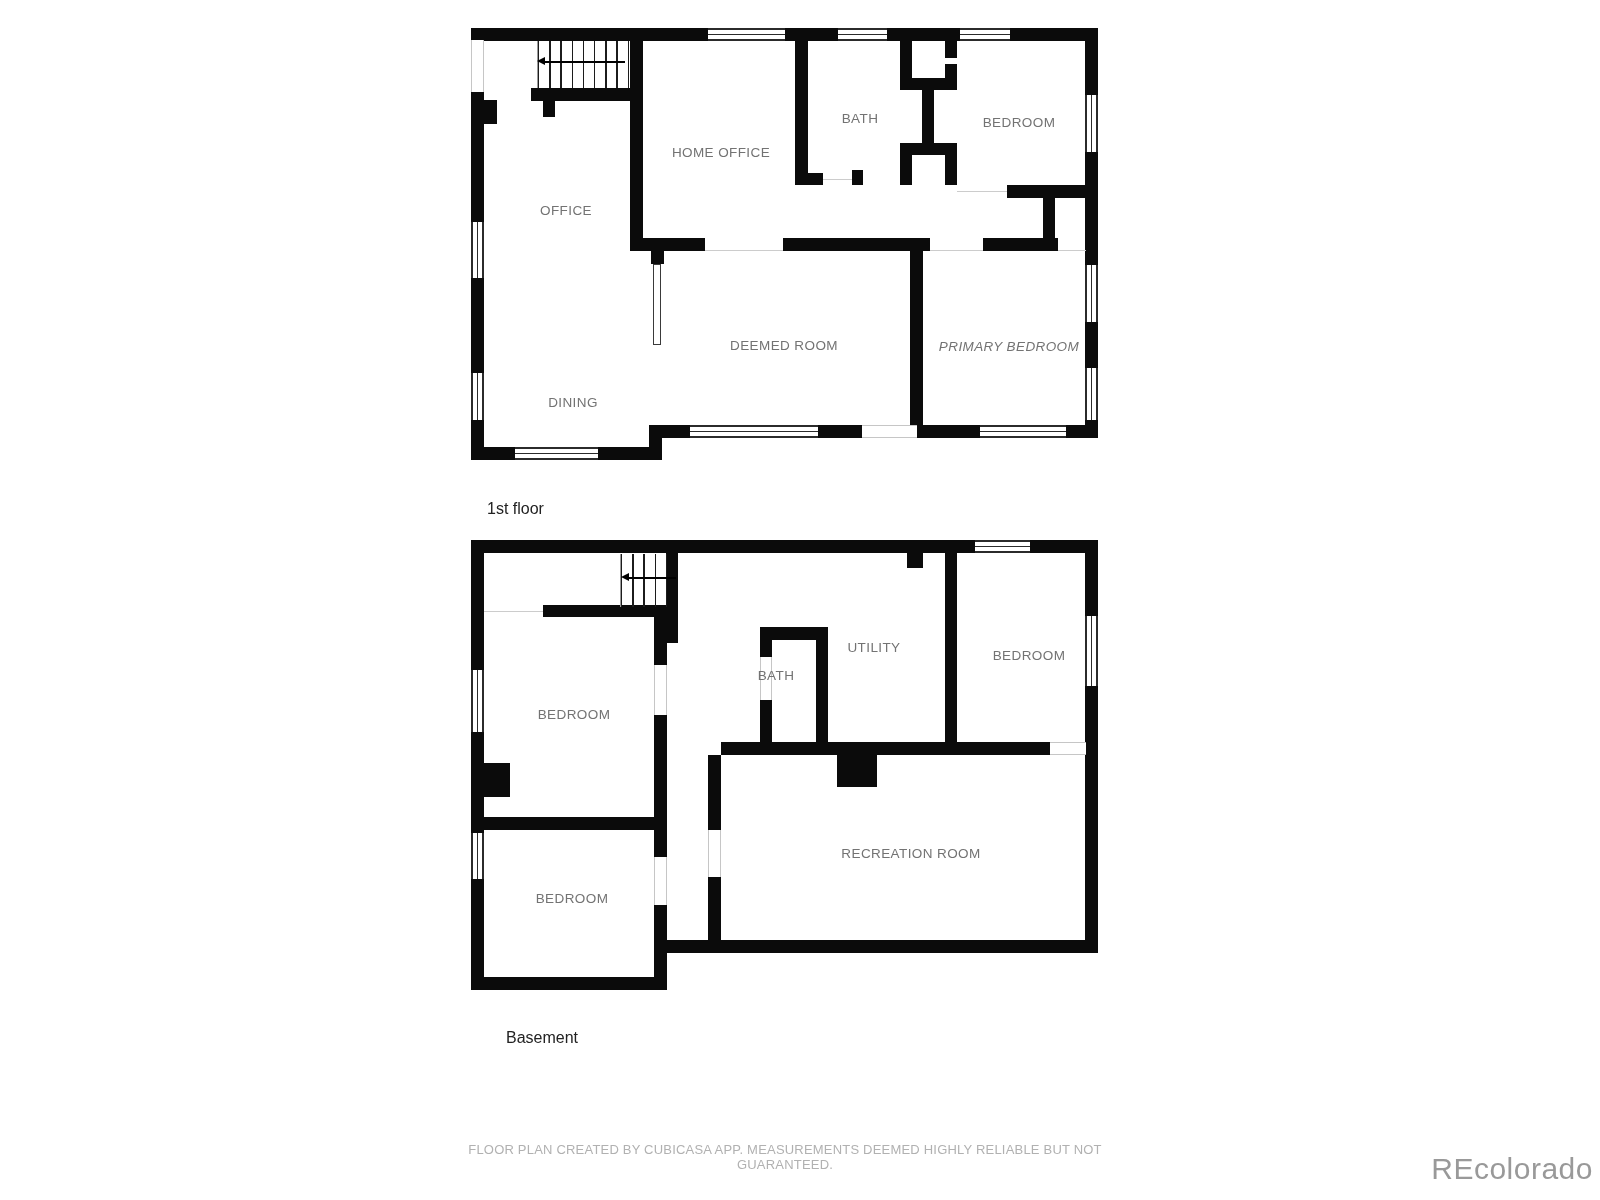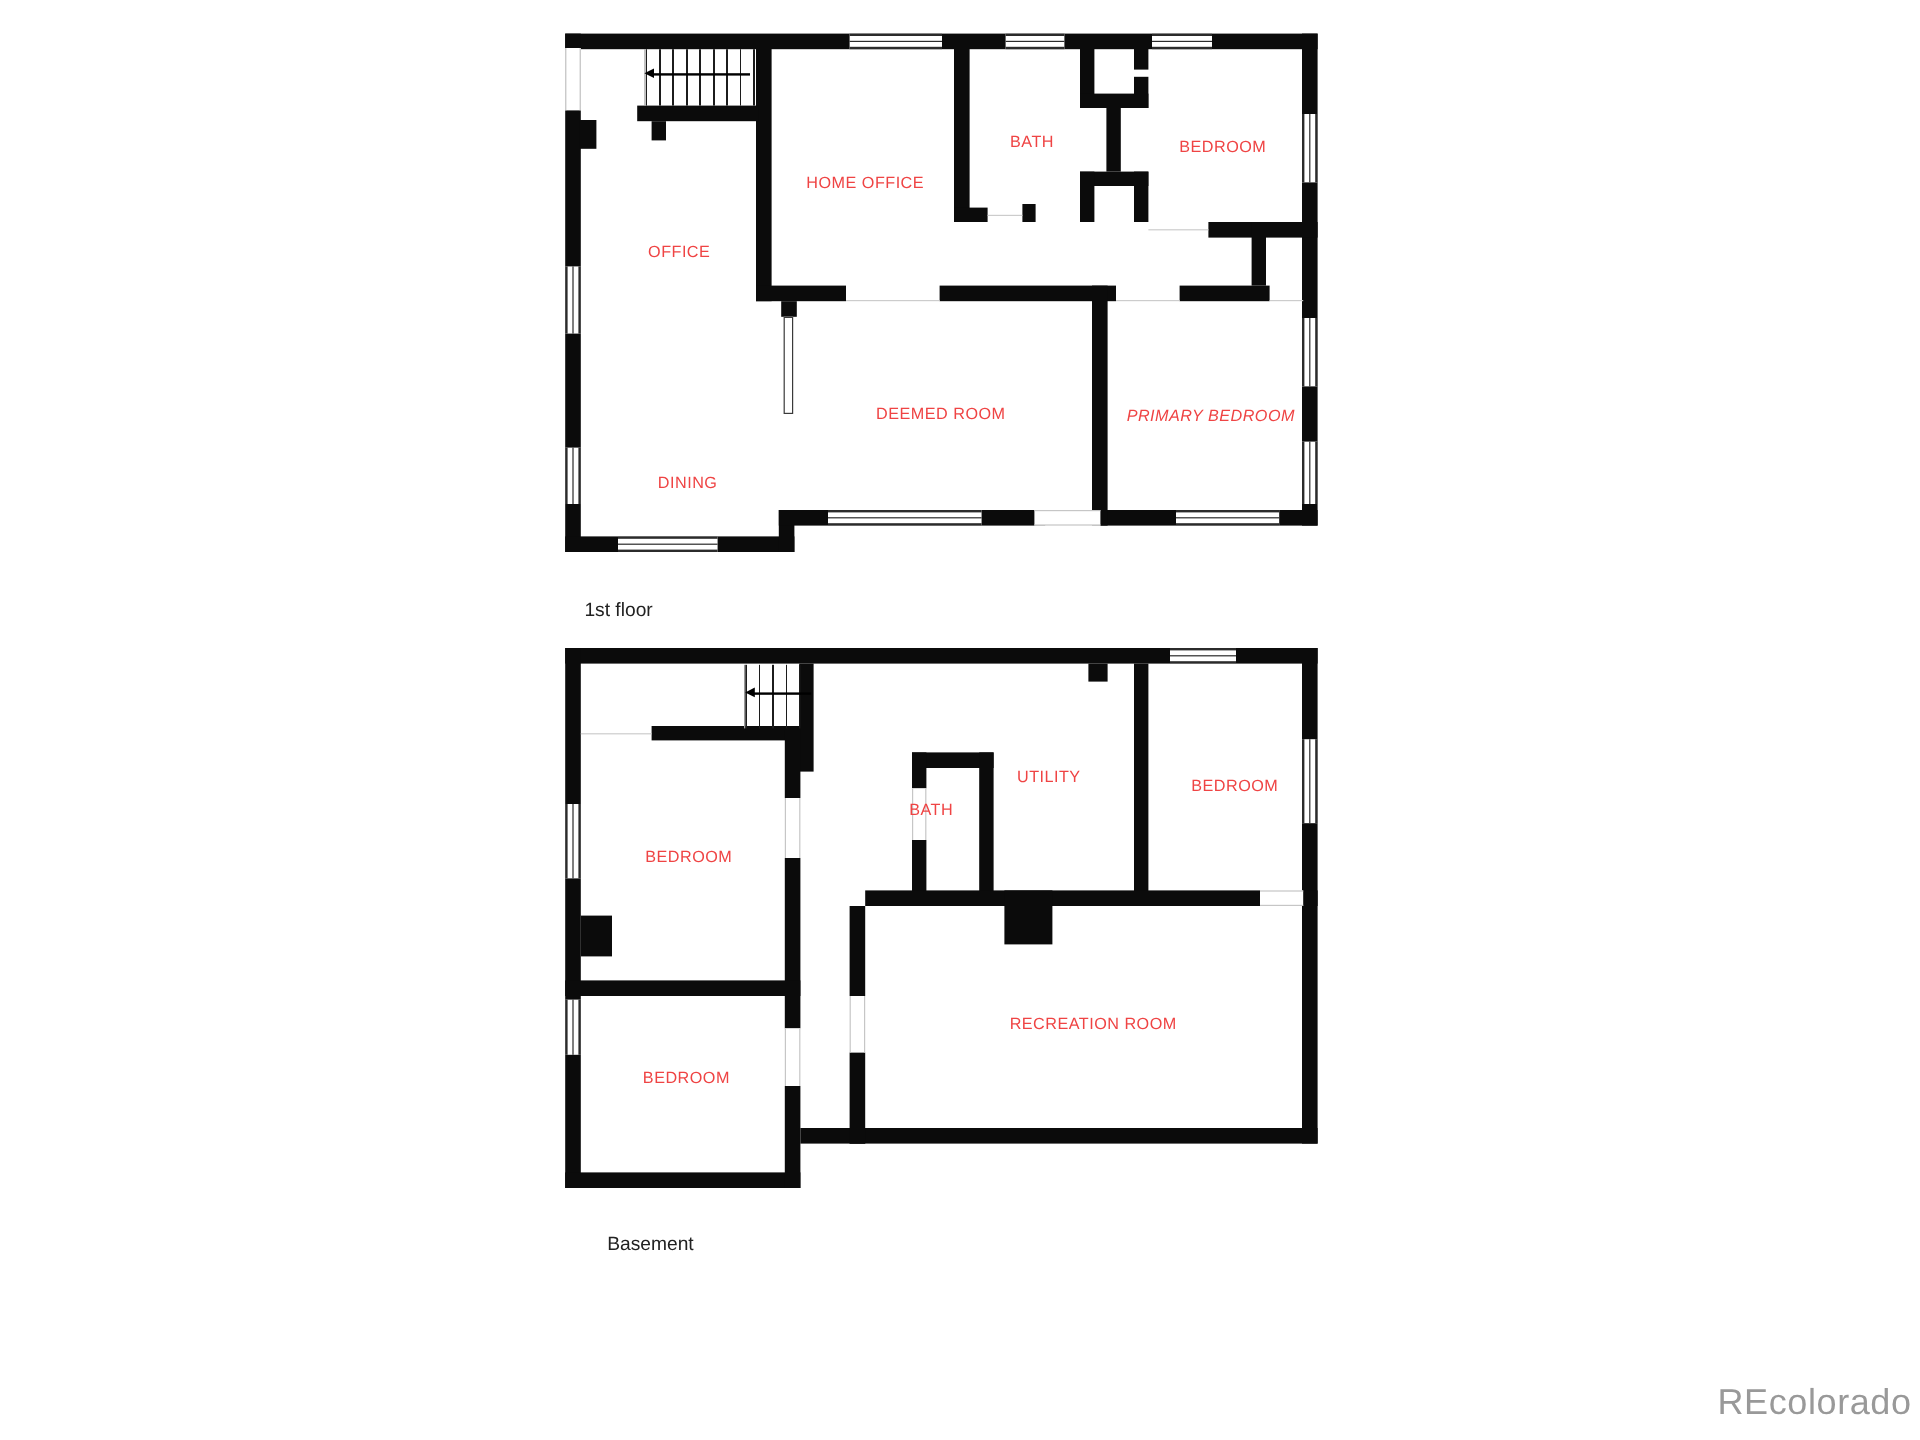--- a/index.html
+++ b/index.html
@@ -17,21 +17,21 @@
   .open-v{position:absolute;background:#fff;box-sizing:border-box;
           border-left:1px solid #c6c6c6;border-right:1px solid #c6c6c6;}
   .gapline{position:absolute;background:#cccccc;}
   .divider{position:absolute;background:#fff;box-sizing:border-box;border:1px solid #3a3a3a;}
   .stairs{position:absolute;background:repeating-linear-gradient(to right,#1c1c1c 0 1.5px,transparent 1.5px 11.2px);
           border-left:1px solid #9a9a9a;}
   .arrow-line{position:absolute;height:1.5px;background:#000;}
   .arrow-head{position:absolute;width:0;height:0;border-top:4.5px solid transparent;
               border-bottom:4.5px solid transparent;border-right:8px solid #000;}
   .room-label{position:absolute;transform:translate(-50%,-50%);font-size:13.5px;
-              letter-spacing:.4px;color:#ef4444;white-space:nowrap;padding-left:16px;}
+              letter-spacing:.4px;color:#737373;white-space:nowrap;padding-left:16px;}
   .floor-label{position:absolute;font-size:16px;color:#222;}
   .footer{position:absolute;left:430px;top:1142px;width:710px;text-align:center;
           font-size:13px;letter-spacing:.2px;color:#b1b1b1;}
   .watermark{position:absolute;right:7px;top:1108px;font-size:30px;color:#999999;letter-spacing:.5px;margin-top:44px;}
 </style>
 </head>
 <body>
 
 <div id="page">
 
@@ -137,15 +137,16 @@
   <div class="arrow-line" style="left:544px;top:61px;width:81px;"></div>
   <div class="arrow-head" style="left:537px;top:57px;"></div>
 
   <div class="stairs" style="left:620px;top:554px;width:46px;height:53px;"></div>
   <div class="arrow-line" style="left:628px;top:577px;width:48px;"></div>
   <div class="arrow-head" style="left:621px;top:573px;"></div>
 
   <div class="floor-label" style="left:487px;top:500px;">1st floor</div>
   <div class="floor-label" style="left:478px;top:1029px;margin-left:28px;">Basement</div>
 
+  <div class="footer">FLOOR PLAN CREATED BY CUBICASA APP. MEASUREMENTS DEEMED HIGHLY RELIABLE BUT NOT GUARANTEED.</div>
 
   <div class="watermark">REcolorado</div>
 </div>
 
 </body></html>

